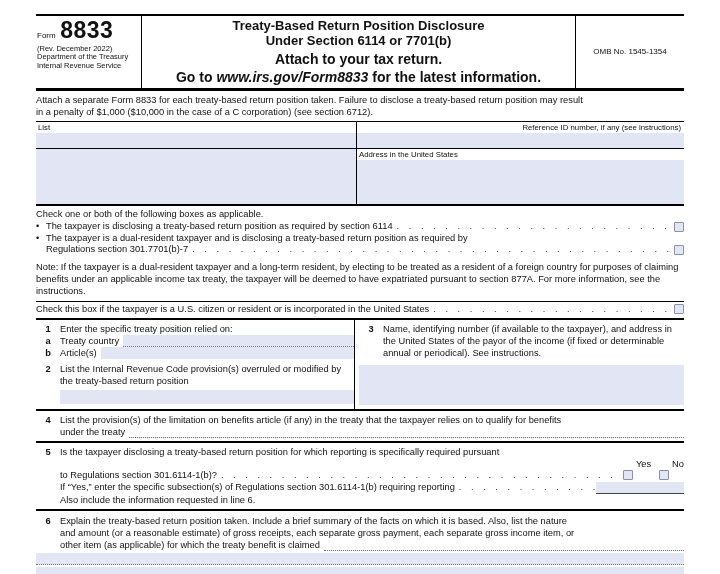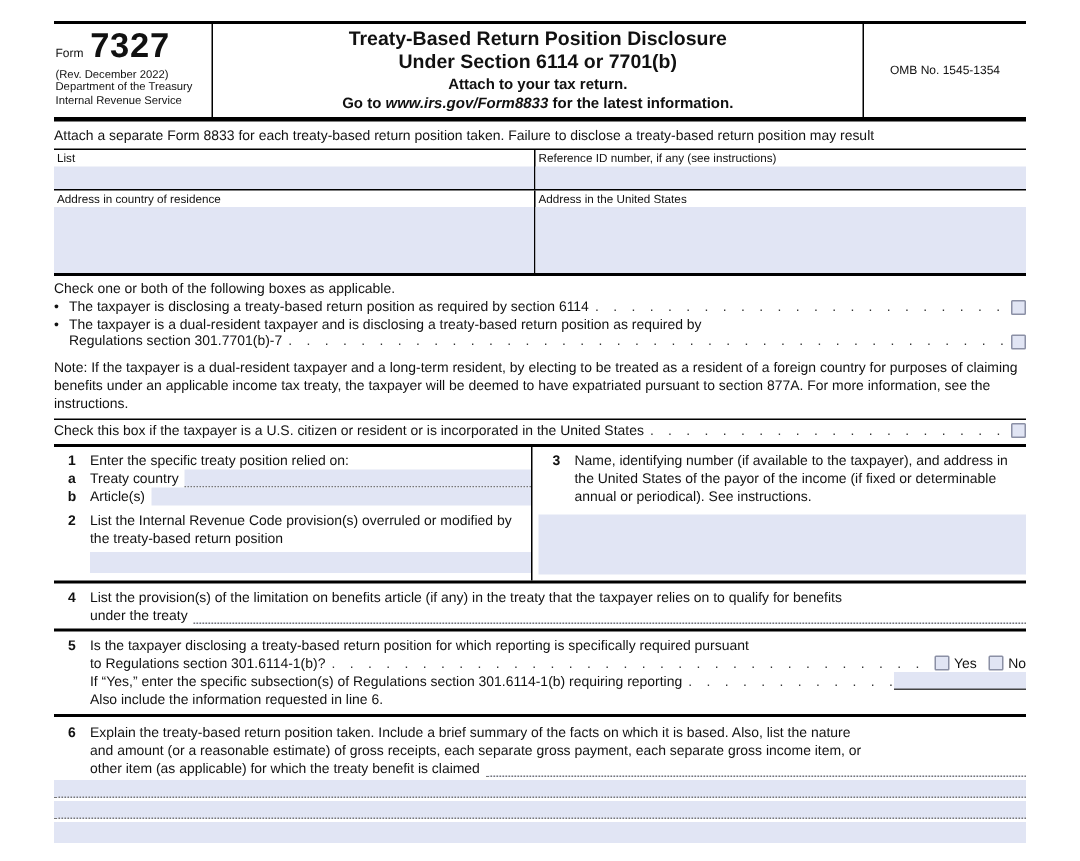--- a/index.html
+++ b/index.html
@@ -12,38 +12,38 @@
 
   
   .hdr { display:flex; border-top:2px solid #000; border-bottom:3px solid #000; }
   .hdr-left { width:106px; border-right:1px solid #000; padding:3px 3px 2px 1px; }
   .formword { font-size:8px; }
   .formnum { font-size:23px; font-weight:bold; letter-spacing:0.5px; line-height:1; }
   .rev { font-size:7.5px; margin-top:2px; }
   .dept { font-size:7.5px; line-height:1.15; }
   .hdr-center { flex:1; border-right:1px solid #000; text-align:center; padding:2px 6px 3px; }
   .title { font-size:13px; font-weight:bold; line-height:1.18; }
-  .sub { font-size:10px; font-weight:bold; margin-top:2px; }
+  .sub { font-size:14px; font-weight:bold; margin-top:2px; }
   .sub .it { font-style:italic; }
   .hdr-right { width:108px; display:flex; align-items:center; justify-content:center; font-size:8px; }
 
   
   .intro { font-size:9.3px; line-height:1.3; padding:3px 0 3px; }
 
   
   .idtable { border-top:1.5px solid #000; border-bottom:2px solid #000; font-size:7.8px; }
   .idrow { display:flex; }
   .idrow.r1 { border-bottom:1.5px solid #000; height:27px; }
   .idrow.r2 { height:55px; }
   .idcell { display:flex; flex-direction:column; }
   .idcell .lbl { padding:1px 3px 1px 2px; }
   .idcell .fill { flex:1; background:#e1e5f4; }
   .c-name  { width:321px; border-right:1px solid #000; }
   .c-tin   { width:140px; border-right:1px solid #000; }
-  .c-ref   { flex:1; }
+  .c-ref   { flex:1;text-align:right; }
   .c-addrf { width:321px; border-right:1px solid #000; }
   .c-addru { flex:1; }
 
   
   .checks { font-size:9.3px; line-height:1.28; padding-top:3px; }
   .crow { display:flex; align-items:flex-end; }
   .crow .txt { white-space:nowrap; }
   .dots { flex:1; overflow:hidden; white-space:nowrap; word-spacing:7px; color:#333; padding:0 4px; }
   .cb {
     width:10px; height:10px; flex:none; background:#e1e5f4;
@@ -63,74 +63,74 @@
   .row13 { display:flex; border-bottom:2px solid #000; }
   .col-l { width:319px; border-right:1px solid #000; padding:3px 0 4px; display:flex; flex-direction:column; }
   .col-r { flex:1; padding:3px 0 4px 4px; display:flex; flex-direction:column; }
   .fieldline { flex:1; background:#e1e5f4; border-bottom:1px dotted #777; margin-left:4px; }
   .fieldsolid { flex:1; background:#e1e5f4; margin-left:4px; }
   .block-fill { background:#e1e5f4; }
   .l2fill { height:14px; margin:3px 0 0 24px; }
   .l3fill { flex:1; margin-top:6px; min-height:40px; }
   .rowline { border-bottom:2px solid #000; padding:3px 0 3px; }
   .flexline { display:flex; align-items:flex-end; }
-  .ynlbl { font-size:9.3px; padding:0 8px 0 3px; }
+  .ynlbl { font-size:9.3px; padding:0 8px 11px 3px; }
   .ynlbl.last { padding-right:0; }
   .l5fill { width:88px; height:12px; border-bottom:1.5px solid #444; flex:none; }
   .l6sec { padding:4px 0 0; }
   .answer { height:12px; background:#e1e5f4; border-bottom:1px dotted #777; margin-top:2px; }
   .answer.nodot { border-bottom:none; height:14px; }
 </style>
 </head>
 <body>
 
 <div class="page">
   <div class="form">
 
     <div class="hdr">
       <div class="hdr-left">
         <div>
           <span class="formword">Form</span>
-          <span class="formnum">7327</span>
+          <span class="formnum">8833</span>
         </div>
         <div class="rev">(Rev. December 2022)</div>
         <div class="dept">Department of the Treasury</div>
         <div class="dept">Internal Revenue Service</div>
       </div>
       <div class="hdr-center">
         <div class="title">
           <div>Treaty-Based Return Position Disclosure</div>
           <div>Under Section 6114 or 7701(b)</div>
         </div>
         <div class="sub">Attach to your tax return.</div>
         <div class="sub">
           <span>Go to </span><span class="it">www.irs.gov/Form8833</span><span> for the latest information.</span>
         </div>
       </div>
       <div class="hdr-right">OMB No. 1545-1354</div>
     </div>
 
     <div class="intro">
       <div>Attach a separate Form 8833 for each treaty-based return position taken. Failure to disclose a treaty-based return position may result</div>
+      <div>in a penalty of $1,000 ($10,000 in the case of a C corporation) (see section 6712).</div>
     </div>
 
     <div class="idtable">
       <div class="idrow r1">
         <div class="idcell c-name">
           <div class="lbl">List</div>
           <div class="fill"></div>
         </div>
         <div class="idcell c-ref">
           <div class="lbl">Reference ID number, if any (see instructions)</div>
           <div class="fill"></div>
         </div>
       </div>
       <div class="idrow r2">
         <div class="idcell c-addrf">
-          <div class="lbl">Address in country of residence</div>
           <div class="fill"></div>
         </div>
         <div class="idcell c-addru">
           <div class="lbl">Address in the United States</div>
           <div class="fill"></div>
         </div>
       </div>
     </div>
 
     <div class="checks">

